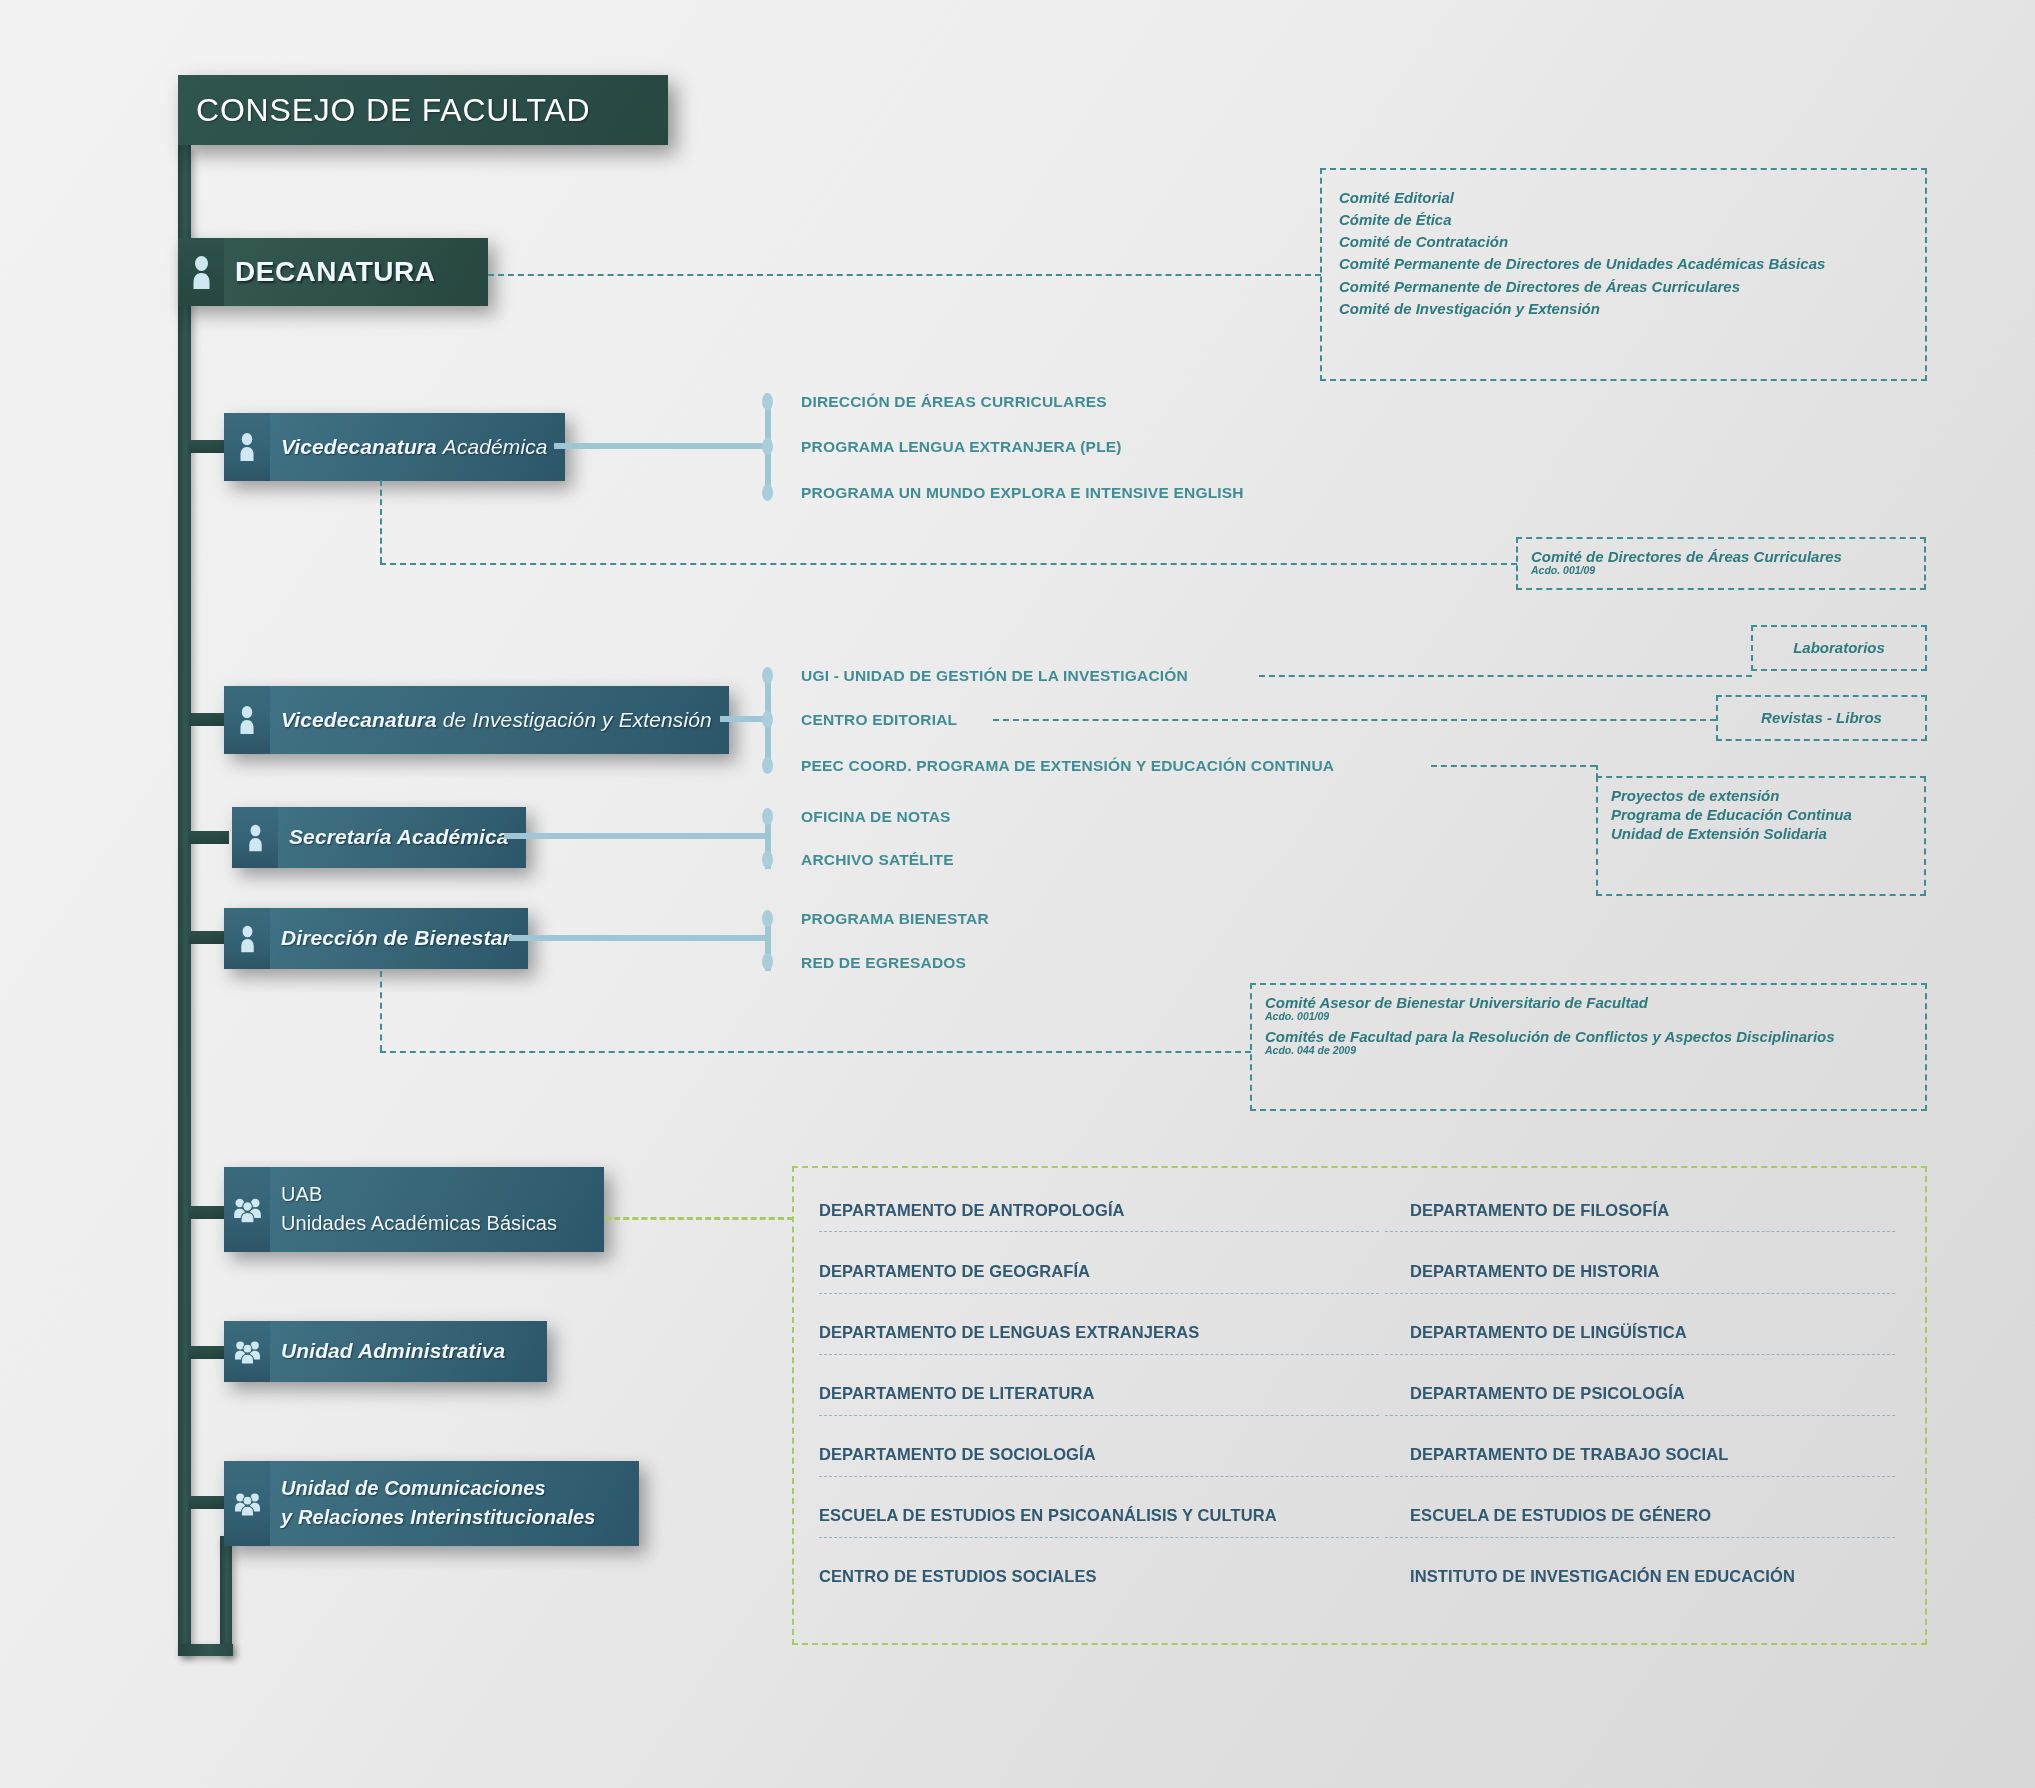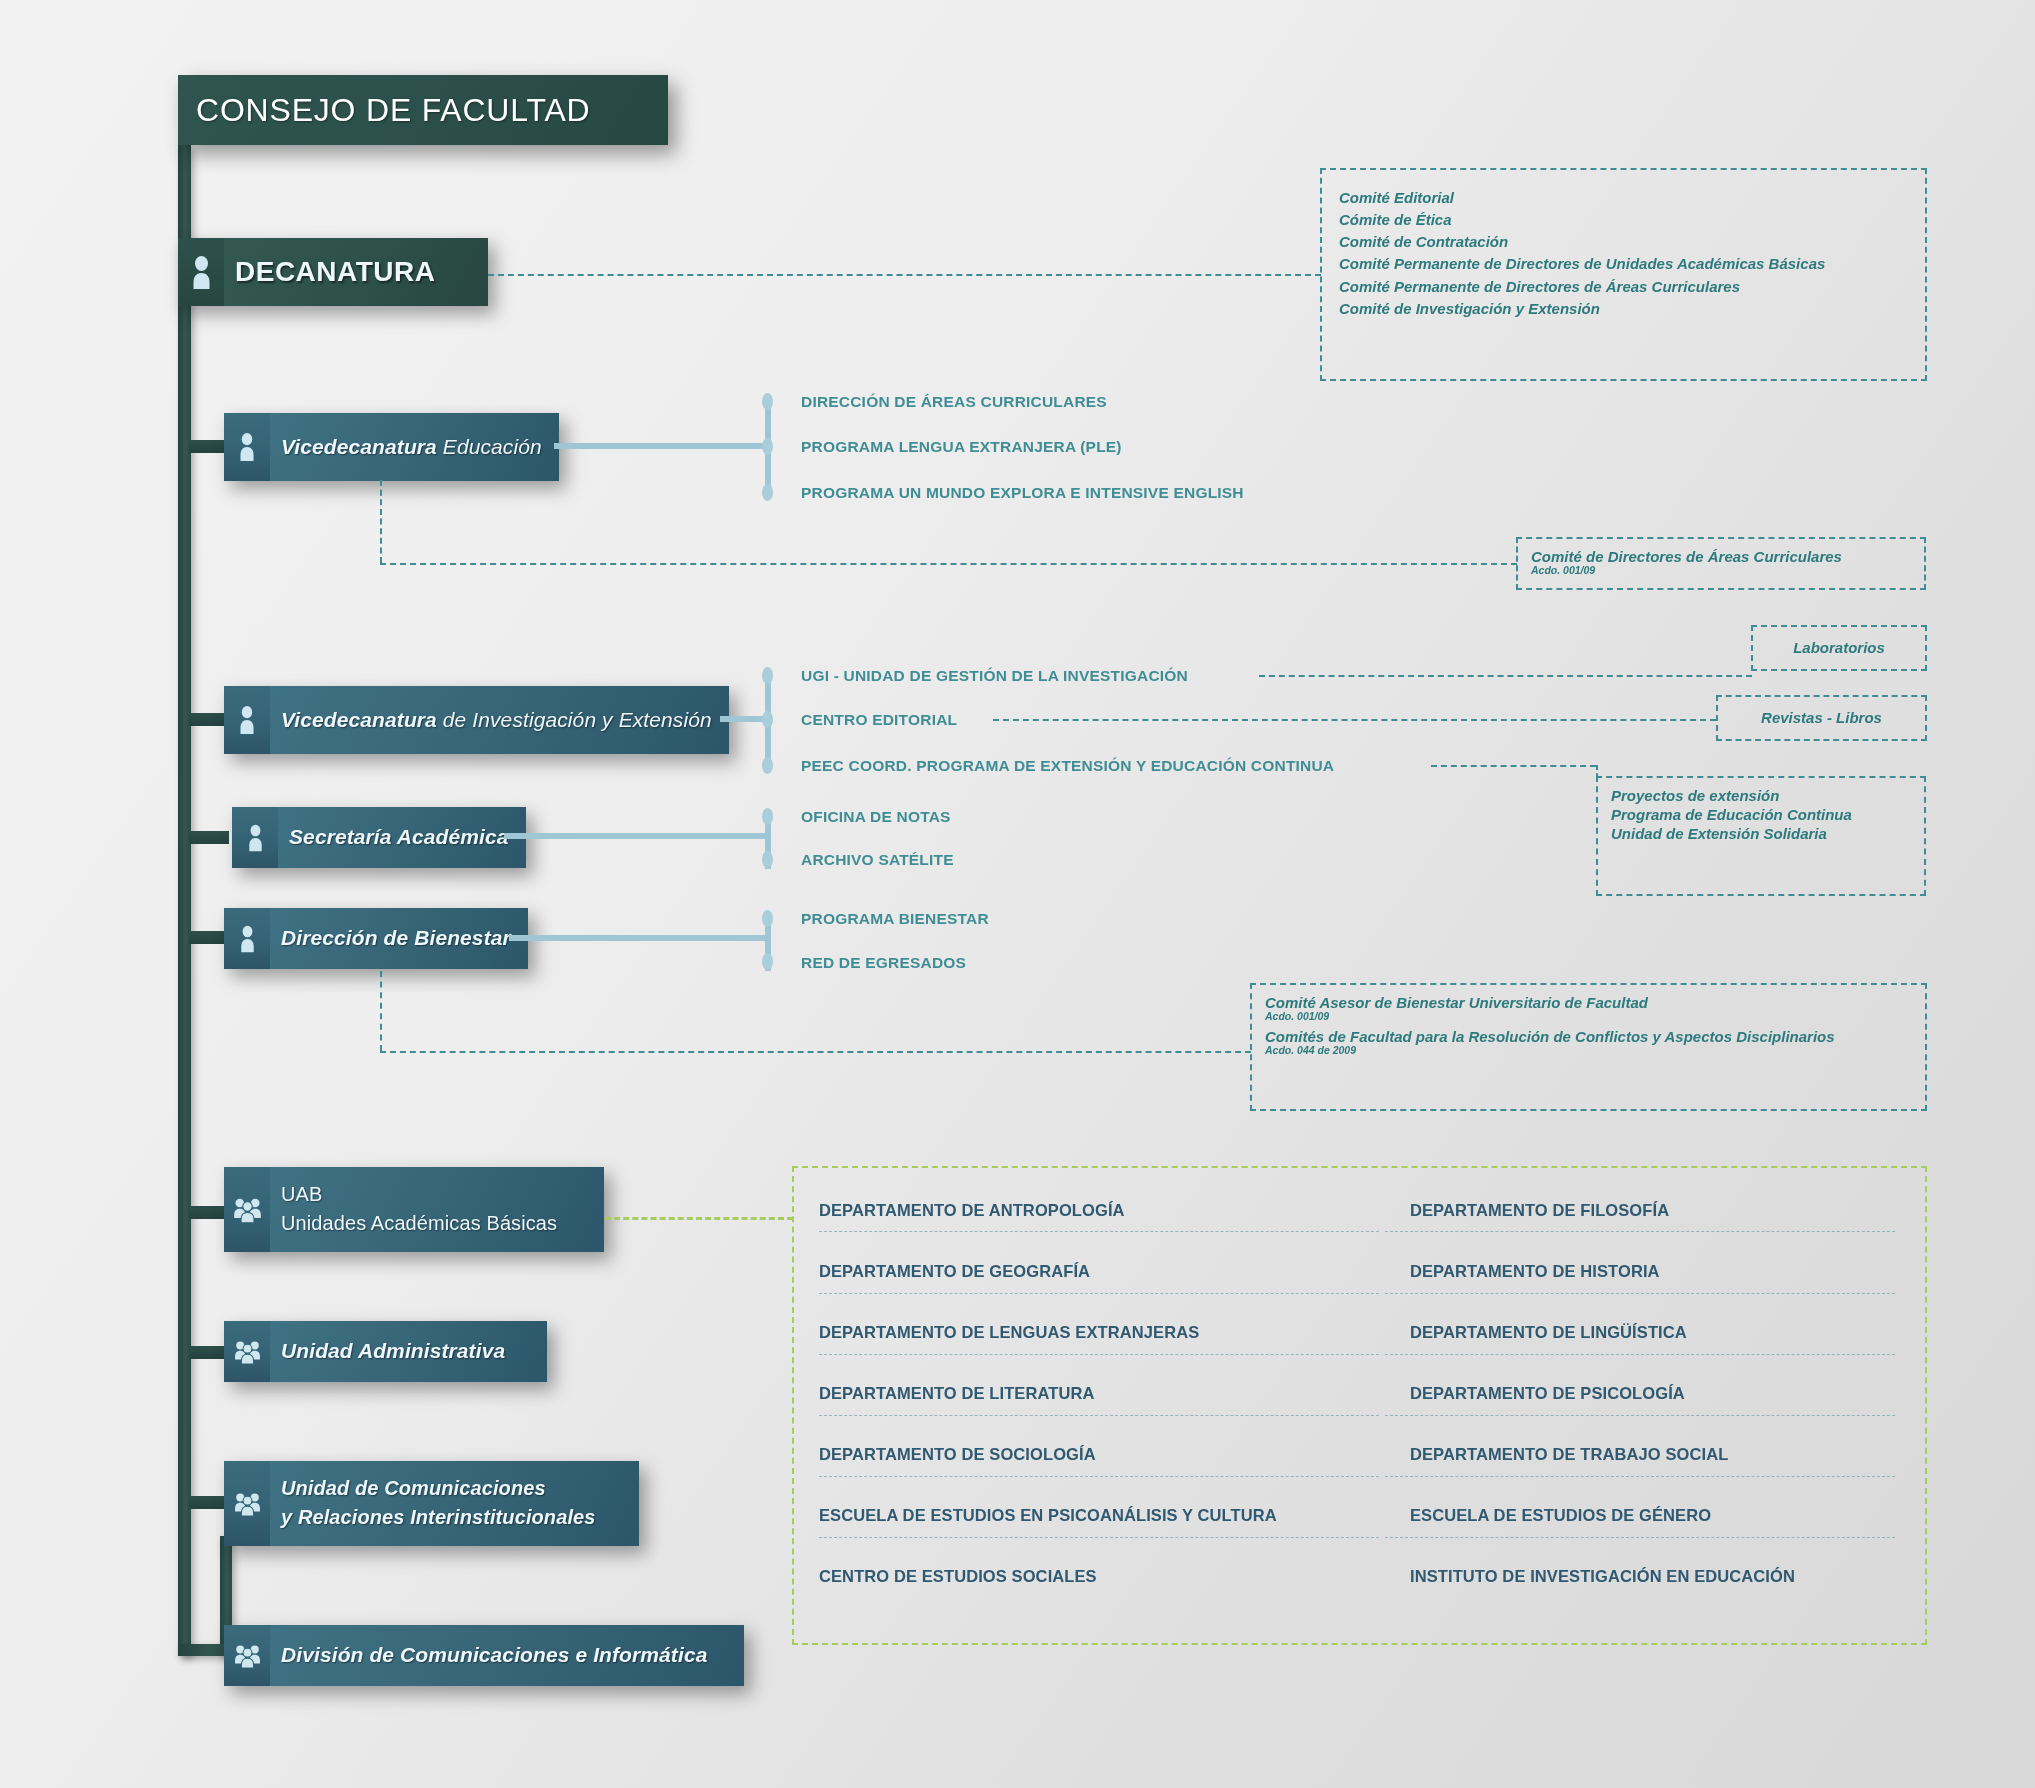--- a/index.html
+++ b/index.html
@@ -226,21 +226,21 @@
   <div class="flag" style="left:224px; top:413px; width:330px; height:68px;">
     <div class="iconcell picon">
       <svg width="20" height="32" viewBox="0 0 46 70">
           <ellipse cx="23" cy="17" rx="12" ry="14" fill="#cfe7f0"></ellipse>
           <path d="M23 35c-10 0-15 8-15 18v14h30V53c0-10-5-18-15-18z" fill="#cfe7f0"></path>
         </svg>
     </div>
     <div class="body">
       <span class="label">
         <span>Vicedecanatura</span>
-        <span class="light">Educación</span>
+        <span class="light">Académica</span>
       </span>
     </div>
   </div>
 
   <div class="bline" style="left:554px; top:443px; width:210px; height:6px;"></div>
   <div class="bline" style="left:765px; top:400px; width:5.5px; height:95px;"></div>
   <div class="bdot" style="left:762px; top:393px;"></div>
   <div class="bdot" style="left:762px; top:438px;"></div>
   <div class="bdot" style="left:762px; top:484px;"></div>
   <div class="bitem" style="left:801px; top:393px;">DIRECCIÓN DE ÁREAS CURRICULARES</div>
@@ -389,35 +389,20 @@
           <path d="M54 29c-9 0-13 6-13 14v8h26v-8c0-8-4-14-13-14z" fill="#cfe7f0"></path>
         <circle cx="36" cy="24" r="11" fill="#cfe7f0" stroke="#346273" stroke-width="2.5"></circle>
         <path d="M36 38c-11 0-15 7-15 16v8h30v-8c0-9-4-16-15-16z" fill="#cfe7f0" stroke="#346273" stroke-width="2.5"></path>
       </svg>
     </div>
     <div class="body">
       <span class="label">Unidad Administrativa</span>
     </div>
   </div>
 
-  <div class="flag" style="left:224px; top:1625px; width:520px; height:61px;">
-    <div class="iconcell picon">
-      <svg width="29" height="27" viewBox="0 0 72 62">
-        <circle cx="18" cy="16" r="10" fill="#cfe7f0"></circle>
-          <path d="M18 29c-9 0-13 6-13 14v8h26v-8c0-8-4-14-13-14z" fill="#cfe7f0"></path>
-        <circle cx="54" cy="16" r="10" fill="#cfe7f0"></circle>
-          <path d="M54 29c-9 0-13 6-13 14v8h26v-8c0-8-4-14-13-14z" fill="#cfe7f0"></path>
-        <circle cx="36" cy="24" r="11" fill="#cfe7f0" stroke="#346273" stroke-width="2.5"></circle>
-        <path d="M36 38c-11 0-15 7-15 16v8h30v-8c0-9-4-16-15-16z" fill="#cfe7f0" stroke="#346273" stroke-width="2.5"></path>
-      </svg>
-    </div>
-    <div class="body">
-      <span class="label">División de Comunicaciones e Informática</span>
-    </div>
-  </div>
 
   <div class="greenpanel" style="left:792px; top:1166px; width:1135px; height:479px;"></div>
 
   <div class="dept" style="left:819px; top:1201px;">DEPARTAMENTO DE ANTROPOLOGÍA</div>
   <div class="deptsep" style="left:819px; top:1231px; width:560px;"></div>
   <div class="dept" style="left:819px; top:1262px;">DEPARTAMENTO DE GEOGRAFÍA</div>
   <div class="deptsep" style="left:819px; top:1293px; width:560px;"></div>
   <div class="dept" style="left:819px; top:1323px;">DEPARTAMENTO DE LENGUAS EXTRANJERAS</div>
   <div class="deptsep" style="left:819px; top:1354px; width:560px;"></div>
   <div class="dept" style="left:819px; top:1384px;">DEPARTAMENTO DE LITERATURA</div>

